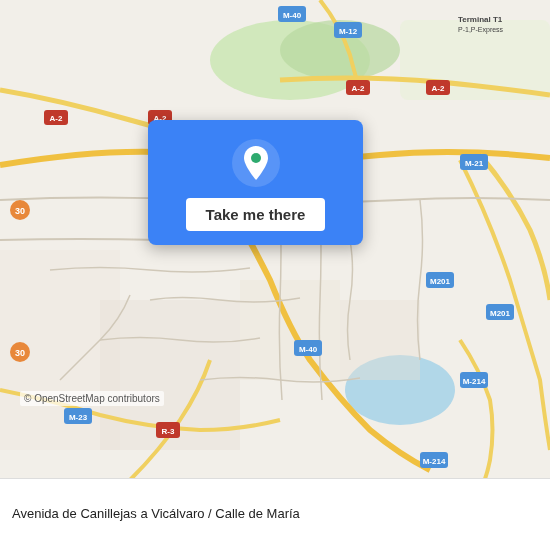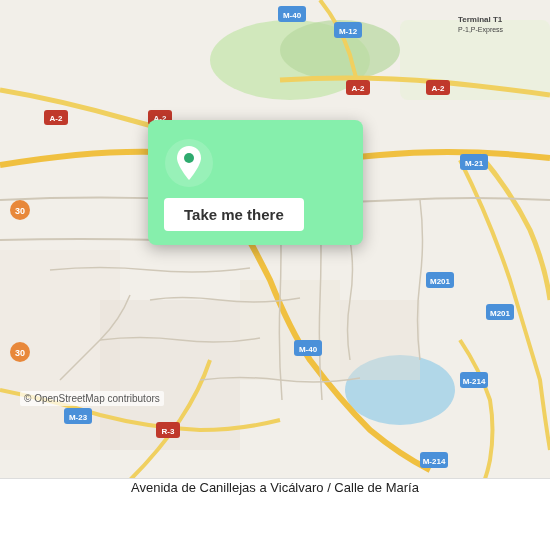--- a/index.html
+++ b/index.html
@@ -27,25 +27,25 @@
       top: 0; left: 0;
       width: 100%; height: 100%;
     }
 
     
     .location-card {
       position: absolute;
       top: 120px;
       left: 148px;
       width: 215px;
-      background: #86efac;
+      background: #3b82f6;
       border-radius: 8px;
       display: flex;
       flex-direction: column;
-      align-items: flex-start;
+      align-items: center;
       padding: 18px 16px 14px;
       box-shadow: 0 4px 16px rgba(0,0,0,0.3);
       cursor: pointer;
       z-index: 10;
     }
 
     .location-pin-icon {
       width: 50px;
       height: 50px;
       margin-bottom: 10px;
@@ -69,21 +69,20 @@
       bottom: 0;
       left: 0;
       width: 550px;
       height: 72px;
       background: white;
       border-top: 1px solid #ddd;
       display: flex;
       align-items: center;
       padding: 0 12px;
       z-index: 20;
-      flex-direction: column;
     }
 
     .bottom-bar-text {
       flex: 1;
     }
 
     .address-line {
       font-size: 13px;
       color: #222;
       line-height: 1.4;

